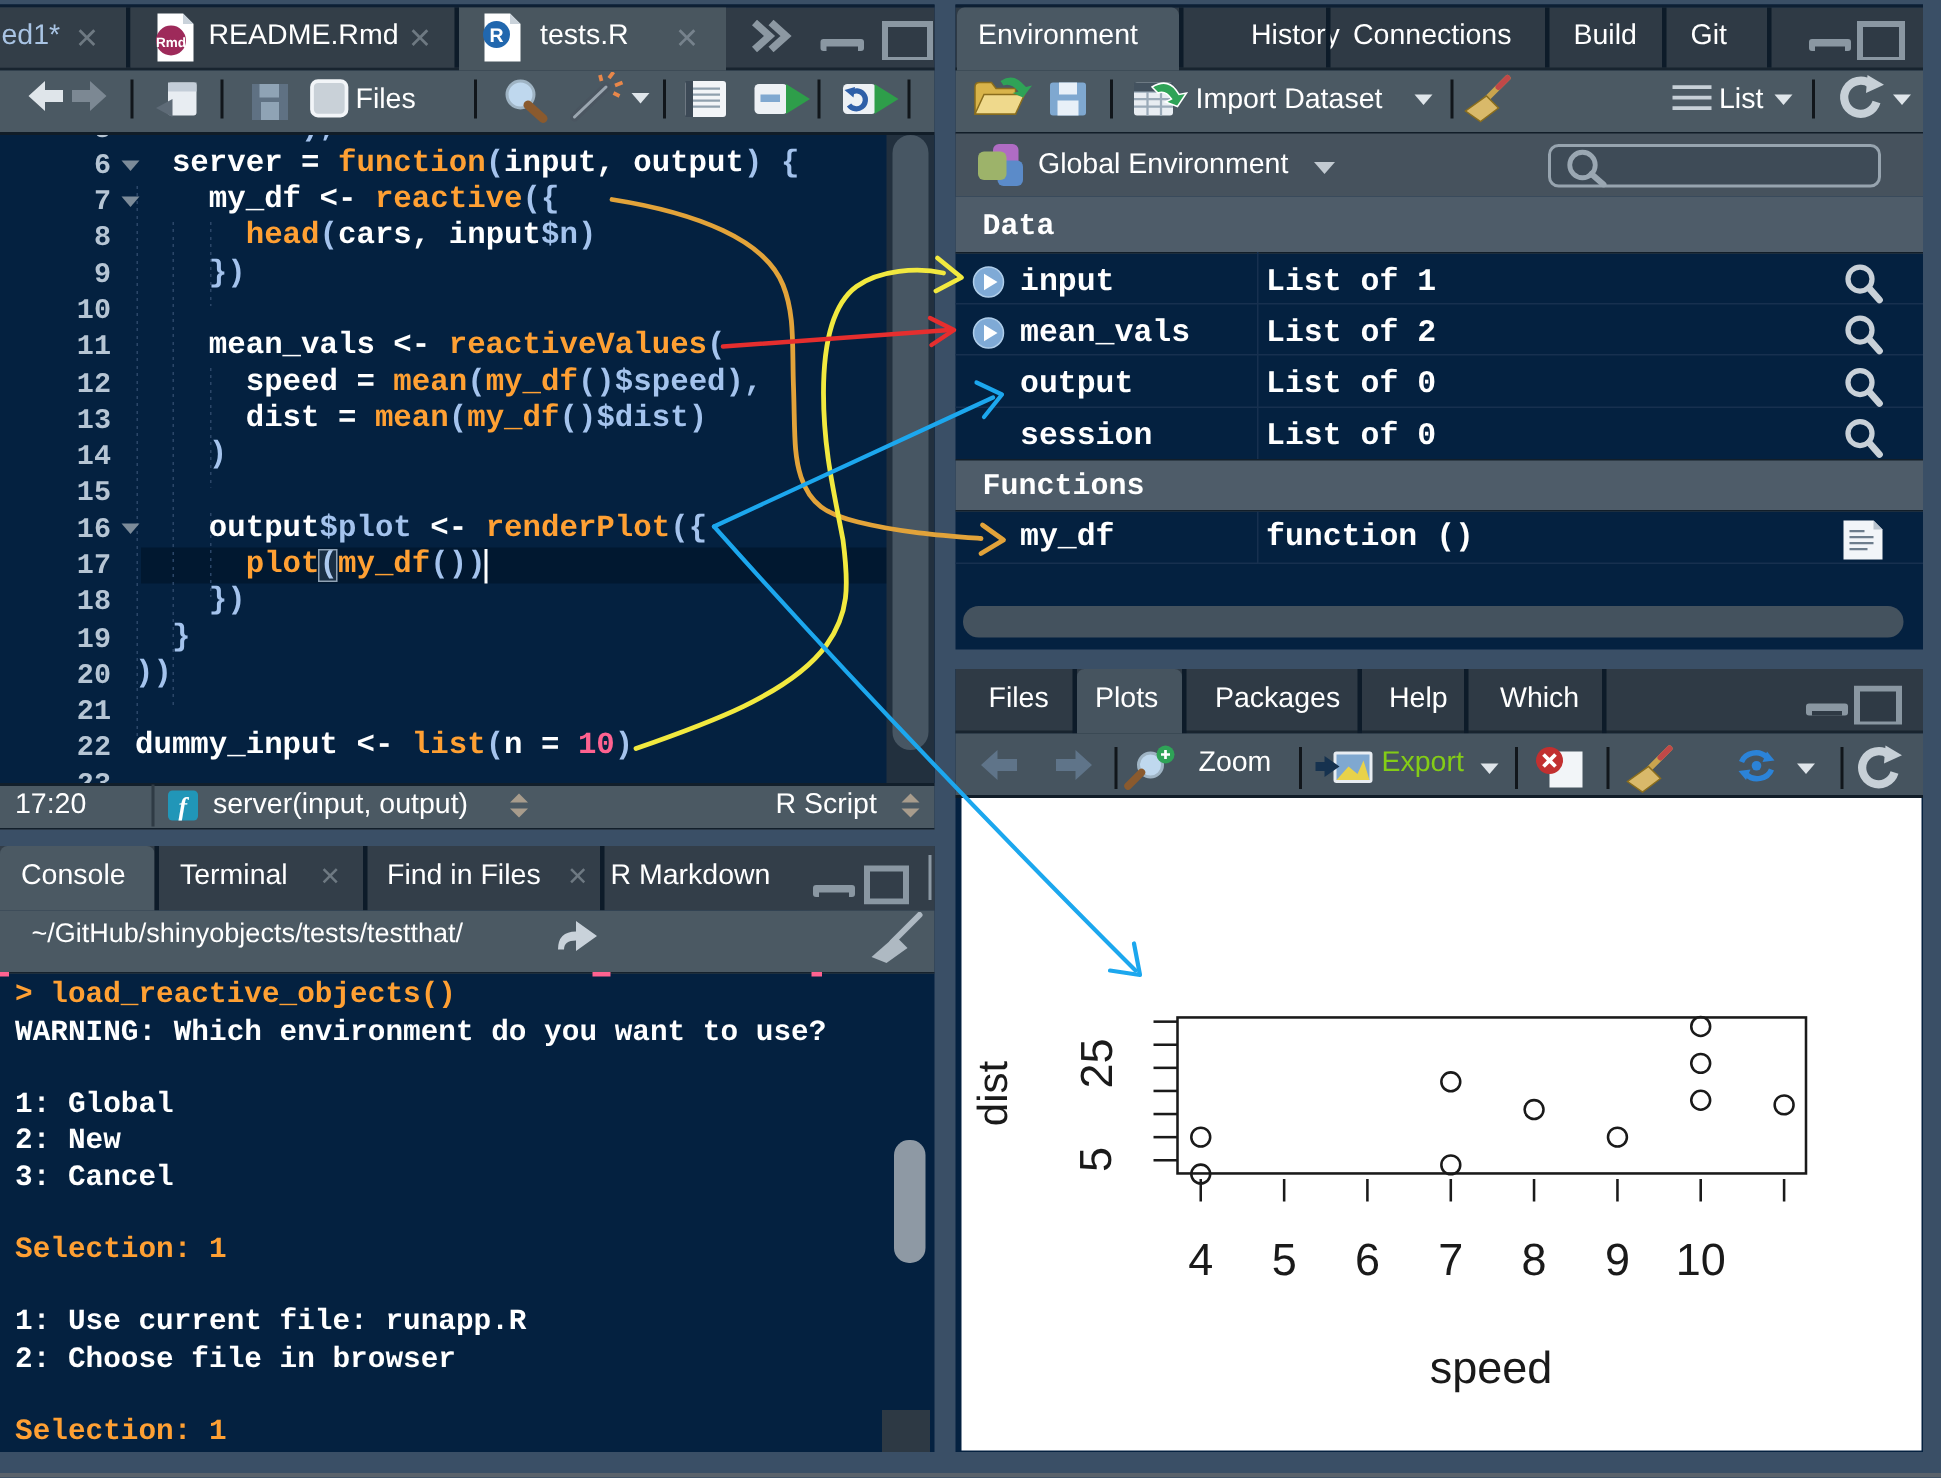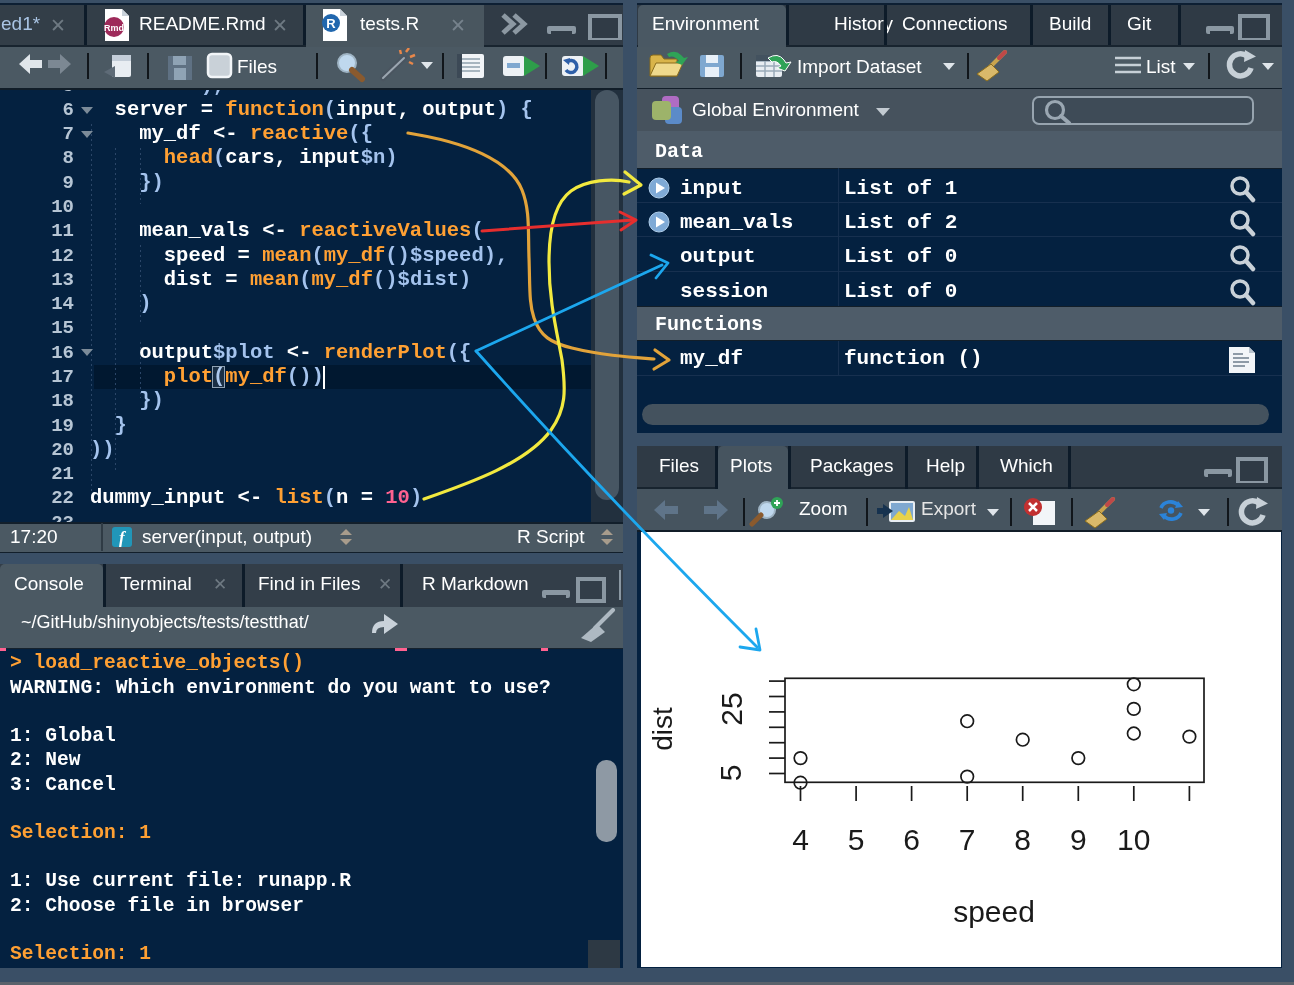--- a/index.html
+++ b/index.html
@@ -115,21 +115,21 @@
 <div class="abs" style="left:0;top:564px;width:623px;height:43px;background:#333E49;"></div>
 <div class="abs" style="left:0;top:564px;width:103px;height:43px;background:#4B5963;border-radius:5px 5px 0 0;"></div>
 <div class="abs tabtext" style="left:14px;top:573px;">Console</div>
 <div class="abs" style="left:103px;top:564px;width:3px;height:43px;background:#0D1B29;"></div>
 <div class="abs tabtext" style="left:120px;top:573px;">Terminal</div>
 <div class="abs" style="left:213px;top:574px;color:#6E7982;font-size:17px;">✕</div>
 <div class="abs" style="left:242px;top:564px;width:3px;height:43px;background:#0D1B29;"></div>
 <div class="abs tabtext" style="left:258px;top:573px;">Find in Files</div>
 <div class="abs" style="left:378px;top:574px;color:#6E7982;font-size:17px;">✕</div>
 <div class="abs" style="left:400px;top:564px;width:3px;height:43px;background:#0D1B29;"></div>
-<div class="abs tabtext" style="left:422px;top:573px;text-align:right;">R Markdown</div>
+<div class="abs tabtext" style="left:407px;top:573px;text-align:right;">R Markdown</div>
 <div class="abs" style="left:530px;top:564px;width:93px;height:43px;background:linear-gradient(to right,rgba(51,62,73,0),#333E49 30%);"></div>
 <div class="abs" id="minmax2" style="left:543px;top:578px;"></div>
 <div class="abs" style="left:619px;top:570px;width:2px;height:30px;background:#8B98A3;"></div>
 
 <div class="abs" style="left:0;top:607px;width:623px;height:41px;background:#4B5963;border-bottom:1px solid #16222D;"></div>
 <div class="abs" style="left:21px;top:612px;color:#fff;font-size:18px;">~/GitHub/shinyobjects/tests/testthat/</div>
 <div class="abs" id="fwdarr" style="left:370px;top:614px;"></div>
 <div class="abs" id="broom1" style="left:578px;top:612px;"></div>
 
 <div class="abs" style="left:588px;top:940px;width:32px;height:28px;background:#2D3944;"></div>
@@ -214,21 +214,21 @@
 <div class="abs tabtext" style="left:810px;top:455px;">Packages</div>
 <div class="abs" style="left:905px;top:446px;width:3px;height:43px;background:#0D1B29;"></div>
 <div class="abs tabtext" style="left:926px;top:455px;">Help</div>
 <div class="abs" style="left:976px;top:446px;width:3px;height:43px;background:#0D1B29;"></div>
 <div class="abs tabtext" style="left:1000px;top:455px;">Which</div>
 <div class="abs" style="left:1068px;top:446px;width:3px;height:43px;background:#0D1B29;"></div>
 <div class="abs" id="minmax4" style="left:1203px;top:458px;"></div>
 
 <div class="abs" id="plotstoolbar" style="left:637px;top:489px;width:645px;height:43px;background:#46545F;border-bottom:2px solid #111D28;box-sizing:border-box;"></div>
 <div class="abs" style="left:799px;top:498px;color:#fff;font-size:19px;">Zoom</div>
-<div class="abs" style="left:921px;top:498px;color:#e5e5e5;font-size:19px;">Export</div>
+<div class="abs" style="left:921px;top:498px;color:#84cc16;font-size:19px;">Export</div>
 
 <div class="abs" style="left:641px;top:532px;width:640px;height:435px;background:#FFFFFF;"></div>
 
 <svg class="abs" style="left:102px;top:8px;" width="30" height="34">
   <path d="M3,1 L20,1 L27,8 L27,33 L3,33 Z" fill="#fff"></path>
   <path d="M20,1 L20,8 L27,8 Z" fill="#c9d2da"></path>
   <circle cx="12" cy="19" r="10" fill="#9E2A5A"></circle>
   <text x="12" y="23" font-size="9" font-weight="bold" fill="#fff" text-anchor="middle" font-family="Liberation Sans,sans-serif">Rmd</text>
 </svg>
 

